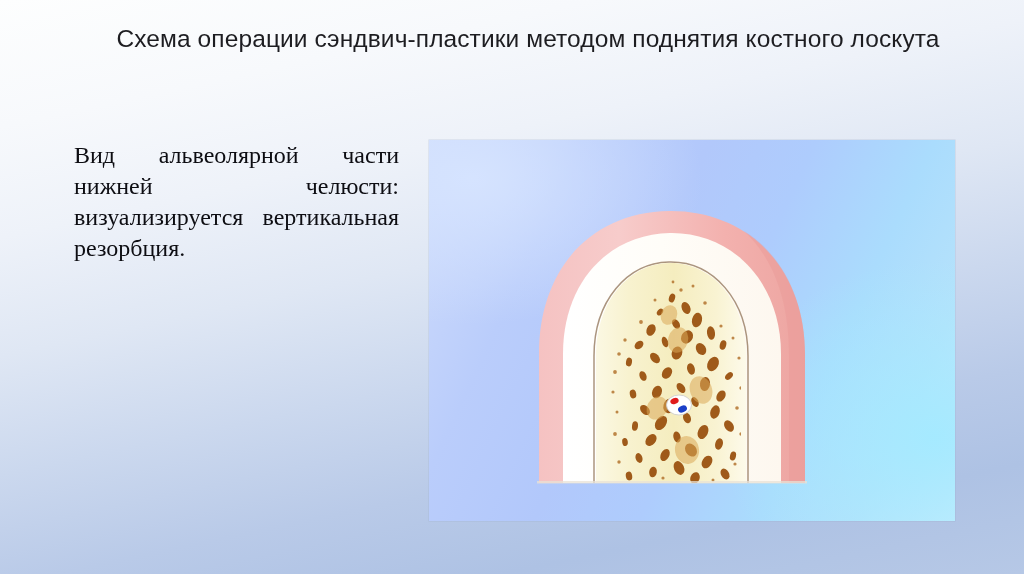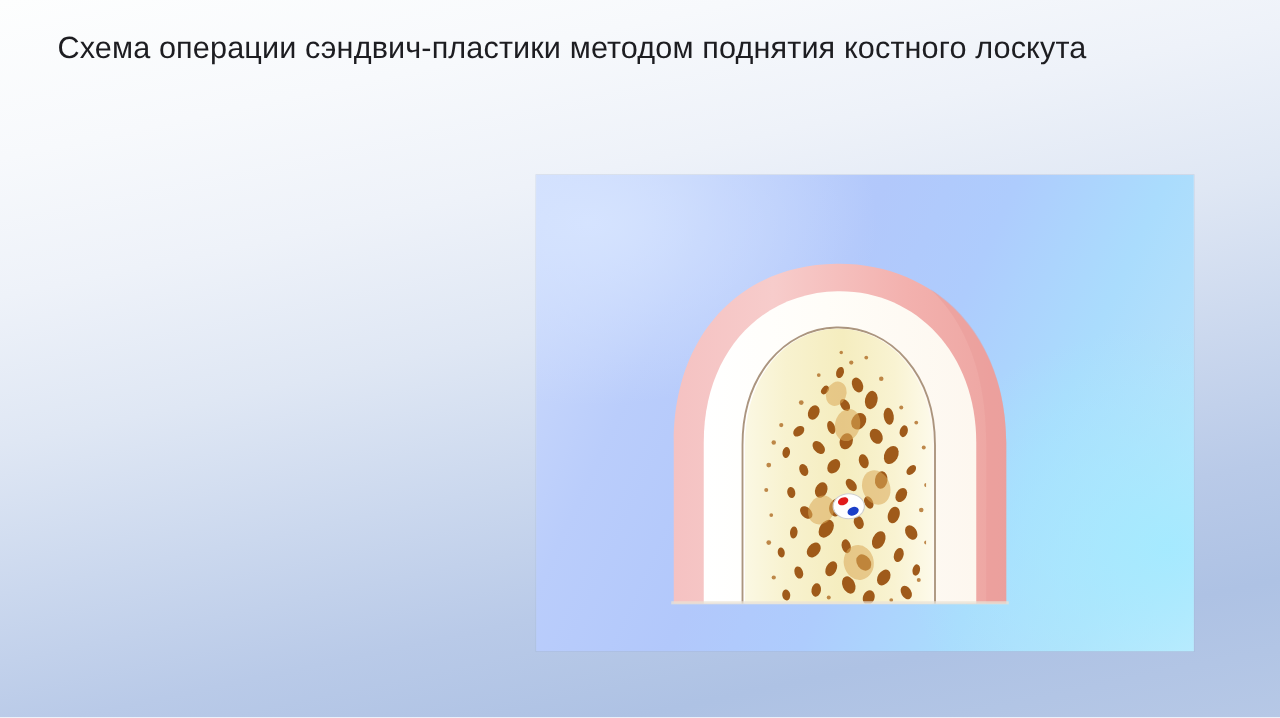--- a/index.html
+++ b/index.html
@@ -27,24 +27,24 @@
         #cbd8ee 60%,
         #b9cae8 74%,
         #aec2e4 86%,
         #b6c8e6 100%);
     overflow: hidden;
   }
 
   
   .slide-title {
     position: absolute;
-    left: 46px;
+    left: 78px;
     top: 22px;
     width: 900px;
-    text-align: left;
+    text-align: center;
     font-family: "Liberation Sans", sans-serif;
     font-size: 24.5px;
     line-height: 33px;
     font-weight: 400;
     color: #1d1d21;
     letter-spacing: 0.1px;
   }
 
   
   .body-text {
@@ -99,20 +99,21 @@
   
   .nv-bundle { pointer-events: none; }
 </style>
 </head>
 <body>
 
 <div class="slide">
 
   <div class="slide-title">Схема операции сэндвич-пластики методом поднятия костного лоскута</div>
 
+  <div class="body-text">Вид альвеолярной части нижней челюсти: визуализируется вертикальная резорбция.</div>
 
   <div class="picture">
     <div class="picture-inner">
 
       <svg class="ridge-svg" viewBox="0 0 526 381" xmlns="http://www.w3.org/2000/svg">
         <defs>
 
           <linearGradient id="cancGrad" x1="0" y1="0" x2="1" y2="0">
             <stop offset="0%" stop-color="#fbf8e3"></stop>
             <stop offset="22%" stop-color="#f8f2cf"></stop>

